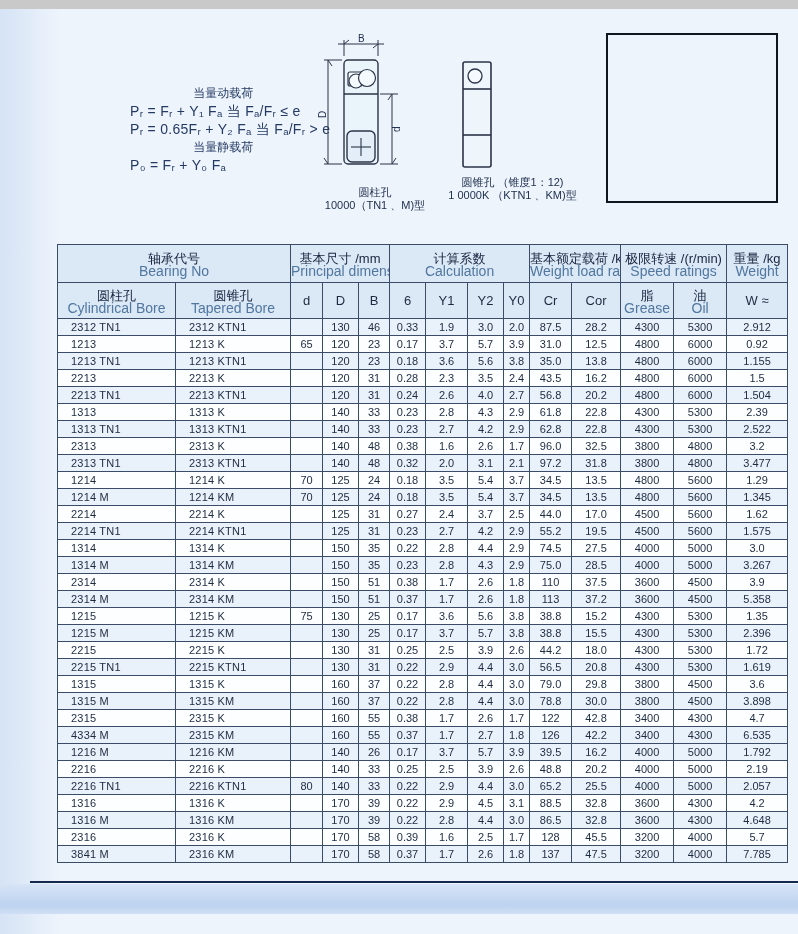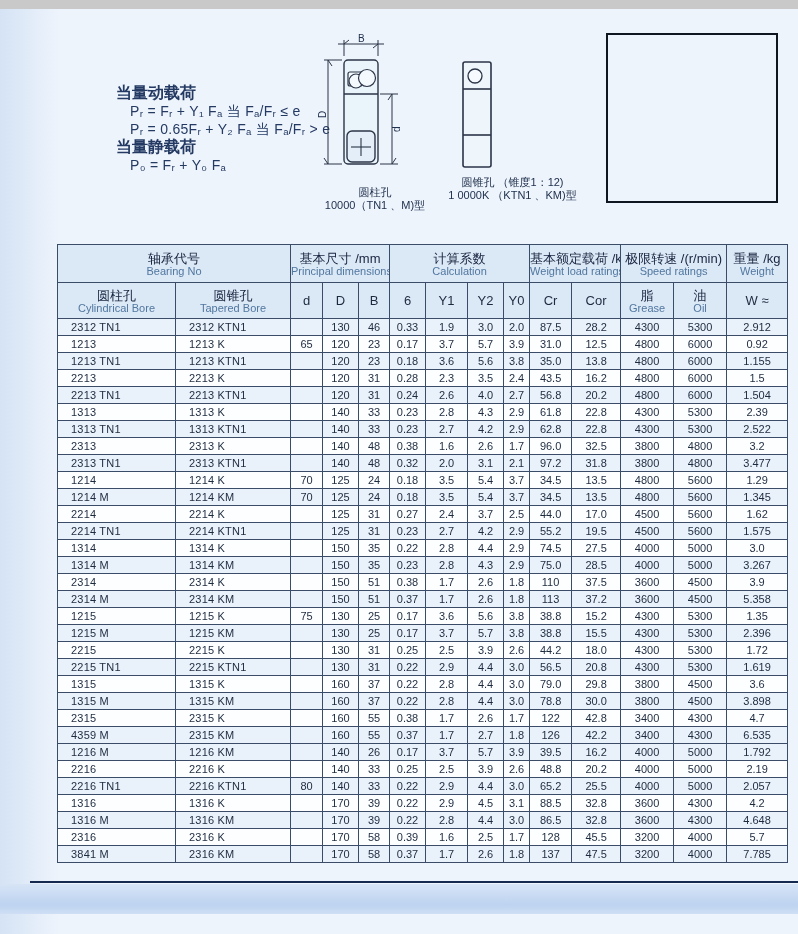--- a/index.html
+++ b/index.html
@@ -6,21 +6,21 @@
   html,body { width:798px; height:934px; }
   body { font-family:"Liberation Sans","DejaVu Sans",sans-serif; }
   .page {
     position:relative; width:798px; height:934px; overflow:hidden;
     background:linear-gradient(90deg,#d5e3f5 0px,#eef4fc 60px,#eef4fc 100%);
   }
   .topbar { position:absolute; left:0; top:0; width:798px; height:9px; background:#c9c9c9; }
 
   
   .formulas { position:absolute; left:116px; top:84px; color:#243a63; }
-  .f-title { font-size:16px; font-weight:bold; line-height:18px; }
+  .f-title { font-size:12px; font-weight:normal; line-height:18px;text-align:center; }
   .f-line  { font-size:14px; line-height:18px; padding-left:14px; letter-spacing:.3px; }
 
   
   .diag { position:absolute; }
   .diag-caption { position:absolute; text-align:center; color:#21324e; font-size:11px; line-height:13px; }
 
   
   .note-box { position:absolute; left:606px; top:33px; width:172px; height:170px; border:2px solid #10161f; }
 
   
@@ -28,21 +28,21 @@
     position:absolute; left:57px; top:244px; width:730px;
     border-collapse:collapse; table-layout:fixed;
   }
   table.bearing th, table.bearing td {
     border:1px solid #3b4c68; color:#1d2b3f; overflow:hidden; white-space:nowrap;
   }
   thead th { background:#dbe8f6; font-weight:normal; vertical-align:middle; }
   tr.grp th { height:38px; }
   tr.sub th { height:36px; }
   .zh { font-size:13px; color:#16233e; line-height:14px; }
-  .en { font-size:11px; color:#51779f; line-height:10px; }
+  .en { font-size:14px; color:#51779f; line-height:10px; }
   .letter { font-size:13px; color:#1d2b3f; }
   tbody td { height:17px; font-size:11px; text-align:center; padding:0 2px; background:#fdfeff; }
   tbody tr.tint td { background:#e9f1fa; }
   td.name-cell { text-align:left; padding-left:13px; letter-spacing:.2px; }
 
   
   .footer-line { position:absolute; left:30px; top:881px; width:768px; height:2px; background:#15294e; }
   .footer-band { position:absolute; left:0; top:884px; width:798px; height:30px;
                  background:linear-gradient(180deg,#d7e4f6 0%,#bdd3f0 70%,#cfdff4 100%); }
   svg text { font-family:"Liberation Sans","DejaVu Sans",sans-serif; }
@@ -577,21 +577,21 @@
           <td>1.7</td>
           <td>2.6</td>
           <td>1.7</td>
           <td>122</td>
           <td>42.8</td>
           <td>3400</td>
           <td>4300</td>
           <td>4.7</td>
         </tr>
         <tr class="tint">
-          <td class="name-cell">4359 M</td>
+          <td class="name-cell">4334 M</td>
           <td class="name-cell">2315 KM</td>
           <td></td>
           <td>160</td>
           <td>55</td>
           <td>0.37</td>
           <td>1.7</td>
           <td>2.7</td>
           <td>1.8</td>
           <td>126</td>
           <td>42.2</td>

